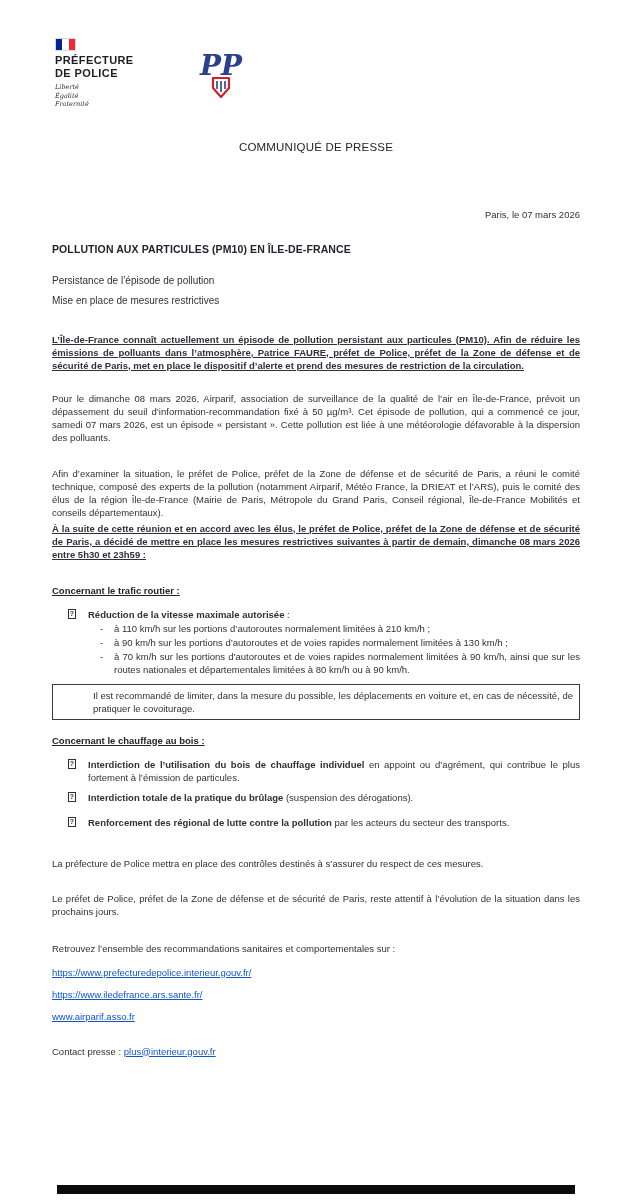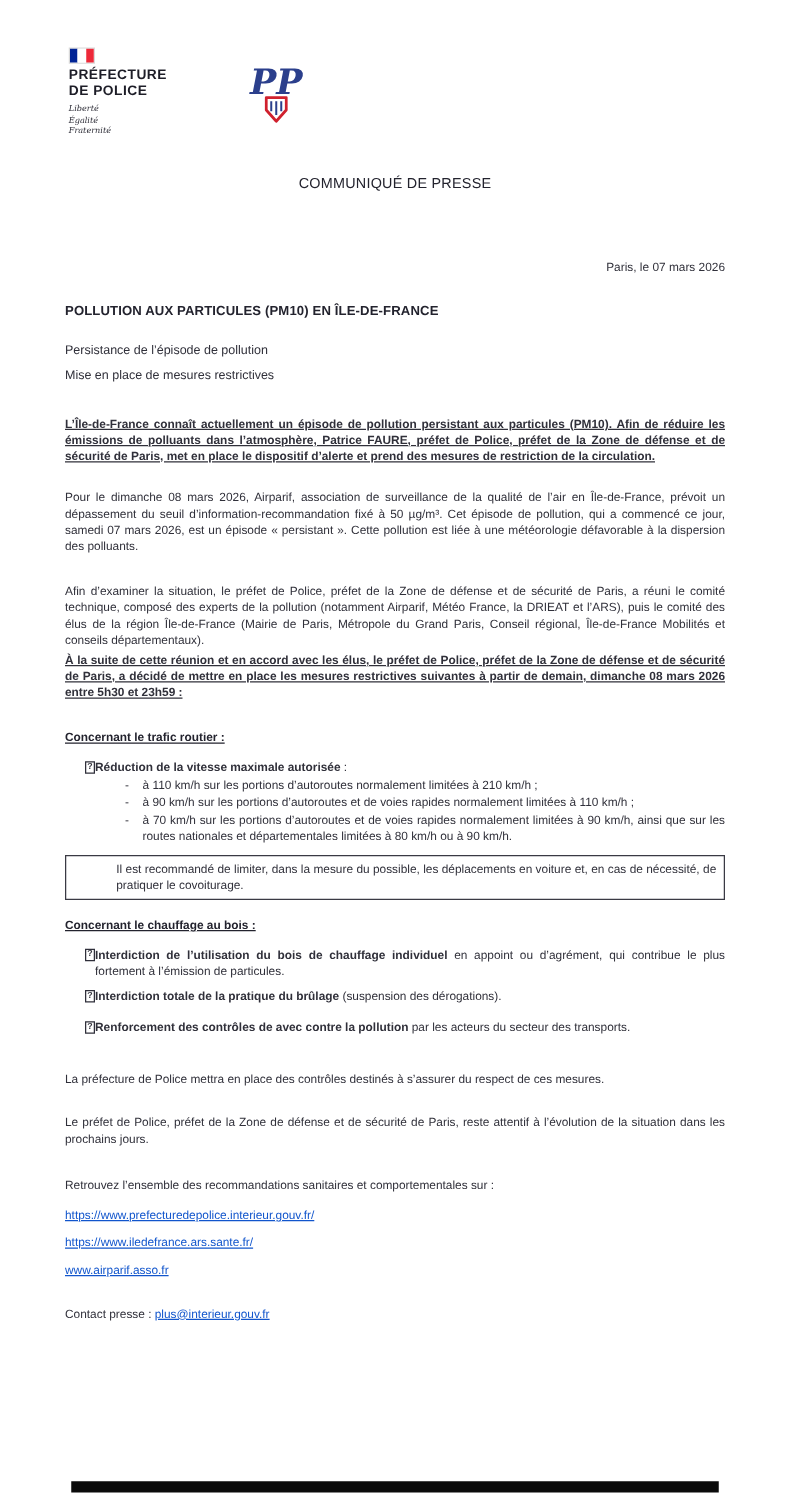--- a/index.html
+++ b/index.html
@@ -34,21 +34,21 @@
 
   .section-heading { font-size: 9.5px; font-weight: bold; text-decoration: underline; color: #23232e; }
 
   
   .bullet-row { display: flex; align-items: flex-start; padding-left: 16px; }
   .tofu {
     display: inline-flex; flex: 0 0 auto; width: 8px; height: 10px; margin-top: 1px;
     border: 1.2px solid #2f2f3a; font-size: 7px; font-weight: bold;
     align-items: center; justify-content: center; line-height: 1;
   }
-  .bullet-text { flex: 1; }
+  .bullet-text { margin-left: 12px; flex: 1; }
   .sub-row { display: flex; align-items: flex-start; padding-left: 48px; margin-top: 1px; }
   .dash { flex: 0 0 14px; font-size: 9.5px; line-height: 13px; }
   .sub-text { flex: 1; }
 
   .notice-box { border: 1px solid #3a3a44; padding: 4px 6px; }
 
   .linkline { font-size: 9.5px; line-height: 13px; }
   a.link { color: #1155cc; text-decoration: underline; cursor: pointer; }
 
   .footer-bar { position: absolute; left: 57px; bottom: 6px; width: 518px; height: 9px; background: #0b0b0b; }
@@ -123,21 +123,21 @@
       <span class="tofu">?</span>
       <p class="body bullet-text"><b>Réduction de la vitesse maximale autorisée</b><span> :</span></p>
     </div>
 
     <div class="sub-row">
       <span class="dash">-</span>
       <p class="body sub-text">à 110 km/h sur les portions d’autoroutes normalement limitées à 210 km/h ;</p>
     </div>
     <div class="sub-row">
       <span class="dash">-</span>
-      <p class="body sub-text">à 90 km/h sur les portions d’autoroutes et de voies rapides normalement limitées à 110 km/h ;</p>
+      <p class="body sub-text">à 90 km/h sur les portions d’autoroutes et de voies rapides normalement limitées à 130 km/h ;</p>
     </div>
     <div class="sub-row">
       <span class="dash">-</span>
       <p class="body sub-text">à 70 km/h sur les portions d’autoroutes et de voies rapides normalement limitées à 90 km/h, ainsi que sur les routes nationales et départementales limitées à 80 km/h ou à 90 km/h.</p>
     </div>
 
     <div class="notice-box mt-box">
       <p class="body">Il est recommandé de limiter, dans la mesure du possible, les déplacements en voiture et, en cas de nécessité, de pratiquer le covoiturage.</p>
     </div>
 
@@ -148,21 +148,21 @@
       <p class="body bullet-text"><b>Interdiction de l’utilisation du bois de chauffage individuel</b><span> en appoint ou d’agrément, qui contribue le plus fortement à l’émission de particules.</span></p>
     </div>
     <div class="bullet-row mt-bullet2">
       <span class="tofu">?</span>
       <p class="body bullet-text"><b>Interdiction totale de la pratique du brûlage</b><span> (suspension des dérogations).</span></p>
     </div>
 
 
     <div class="bullet-row mt-bullet">
       <span class="tofu">?</span>
-      <p class="body bullet-text"><b>Renforcement des contrôles de avec contre la pollution</b><span> par les acteurs du secteur des transports.</span></p>
+      <p class="body bullet-text"><b>Renforcement des régional de lutte contre la pollution</b><span> par les acteurs du secteur des transports.</span></p>
     </div>
 
     <p class="body mt-p5">La préfecture de Police mettra en place des contrôles destinés à s’assurer du respect de ces mesures.</p>
     <p class="body mt-p6">Le préfet de Police, préfet de la Zone de défense et de sécurité de Paris, reste attentif à l’évolution de la situation dans les prochains jours.</p>
     <p class="body mt-p7">Retrouvez l’ensemble des recommandations sanitaires et comportementales sur :</p>
 
     <p class="linkline mt-l1"><a class="link">https://www.prefecturedepolice.interieur.gouv.fr/</a></p>
     <p class="linkline mt-l2"><a class="link">https://www.iledefrance.ars.sante.fr/</a></p>
     <p class="linkline mt-l2"><a class="link">www.airparif.asso.fr</a></p>
 

